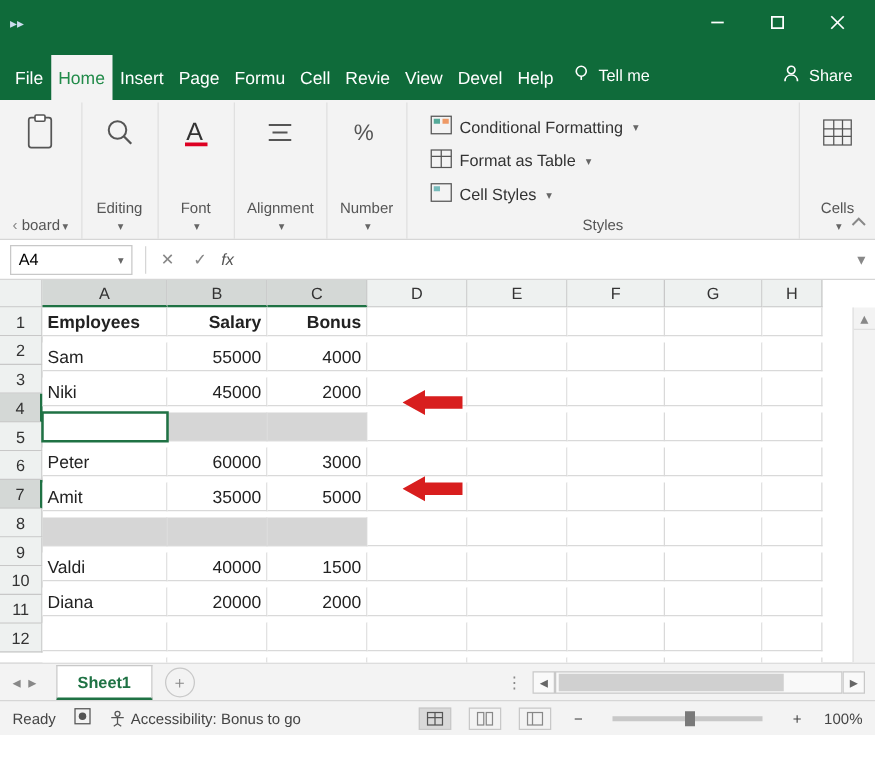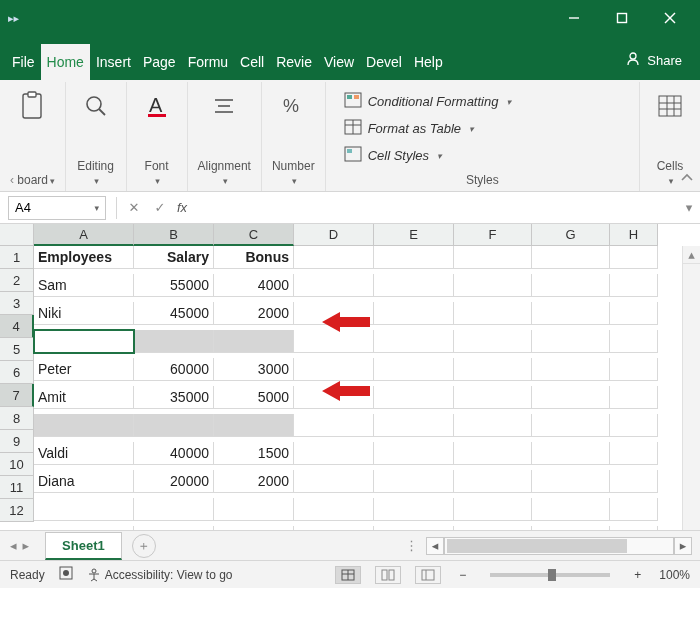--- a/index.html
+++ b/index.html
@@ -17,21 +17,21 @@
   .tell-me { display:flex; align-items:center; gap:6px; padding:10px 8px;}
   .share { display:flex; align-items:center; gap:6px; padding:10px 8px; margin-left:auto; margin-right:4px;}
   
   .ribbon { height: 112px; background:#f3f3f3; border-bottom:1px solid #d6d6d6; display:flex; position:relative; padding: 2px 0 0 0;}
   .ribbon-group { border-right:1px solid #e0e0e0; padding: 4px 10px 2px 10px; display:flex; flex-direction:column; align-items:center; justify-content:space-between;}
   .ribbon-group.noright { border-right:none;gap:24px;}
   .ribbon-big { display:flex; flex-direction:column; align-items:center; gap:2px; padding:4px 4px;}
   .ribbon-big .icon-box { width:32px; height:32px; display:flex; align-items:center;justify-content:center;}
   .ribbon-label { font-size:12px; color:#555; text-align:center; padding-bottom:2px;}
   .drop-arrow { font-size:9px; color:#666; margin-left:2px;}
-  .styles-col { display:flex; flex-direction:column; gap:4px; padding:4px 8px 0 8px;font-style:italic;}
+  .styles-col { display:flex; flex-direction:column; gap:4px; padding:4px 8px 0 8px;}
   .style-item { display:flex; align-items:center; gap:6px; font-size:13px; color:#333; padding:2px 0;}
   .ribbon .collapse { position:absolute; right:6px; bottom:4px; color:#666; font-size:12px;}
   
   .formula-bar { height:32px; border-bottom:1px solid #d6d6d6; display:flex; align-items:center; }
   .namebox { width:98px; height:24px; border:1px solid #c8c8c8; margin:0 6px 0 8px; display:flex; align-items:center; justify-content:space-between; padding:0 6px; font-size:13px;}
   .fx-sep { width:1px; height:22px; background:#d6d6d6; margin:0 4px;}
   .fx-btn { width:26px; text-align:center; color:#888;}
   .fx-label { font-style:italic; color:#555; padding:0 4px;}
   .formula-input { flex:1; height:24px; border:none; outline:none; padding:0 6px;}
   .formula-exp { width:22px; text-align:center; color:#888;}
@@ -105,20 +105,29 @@
   <div class="menu-tab">File</div>
   <div class="menu-tab active">Home</div>
   <div class="menu-tab">Insert</div>
   <div class="menu-tab">Page</div>
   <div class="menu-tab">Formu</div>
   <div class="menu-tab">Cell</div>
   <div class="menu-tab">Revie</div>
   <div class="menu-tab">View</div>
   <div class="menu-tab">Devel</div>
   <div class="menu-tab">Help</div>
+  <div class="tell-me">
+    <span>
+      <svg width="16" height="16" viewBox="0 0 16 16">
+          <circle cx="8" cy="6" r="4" fill="none" stroke="#fff" stroke-width="1.3"></circle>
+          <line x1="8" y1="10" x2="8" y2="13" stroke="#fff" stroke-width="1.3"></line>
+        </svg>
+    </span>
+    <span>Tell me</span>
+  </div>
   <div class="share">
     <span>
       <svg width="16" height="16" viewBox="0 0 16 16">
           <circle cx="8" cy="5" r="3" fill="none" stroke="#fff" stroke-width="1.3"></circle>
           <path d="M3 14c0-3 2-5 5-5s5 2 5 5" fill="none" stroke="#fff" stroke-width="1.3"></path>
         </svg>
     </span>
     <span>Share</span>
   </div>
 </div>
@@ -429,21 +438,21 @@
   <span>Ready</span>
   <span><svg width="14" height="14">
         <rect x="1" y="1" width="12" height="12" fill="none" stroke="#555"></rect>
         <circle cx="7" cy="7" r="3" fill="#555"></circle>
       </svg></span>
   <span style="display:flex;align-items:center;gap:4px;">
     <svg width="14" height="14">
         <circle cx="7" cy="3" r="2" fill="none" stroke="#555"></circle>
         <path d="M2 6h10M7 6v5M4 13l3-2 3 2" fill="none" stroke="#555"></path>
       </svg>
-    <span>Accessibility: View to go</span>
+    <span>Accessibility: Bonus to go</span>
   </span>
   <span class="spacer"></span>
   <div class="view-btn active">
       <svg width="14" height="12">
         <rect x="1" y="1" width="12" height="10" fill="none" stroke="#555"></rect>
         <line x1="1" y1="5" x2="13" y2="5" stroke="#555"></line>
         <line x1="7" y1="1" x2="7" y2="11" stroke="#555"></line>
       </svg>
     </div>
   <div class="view-btn">

